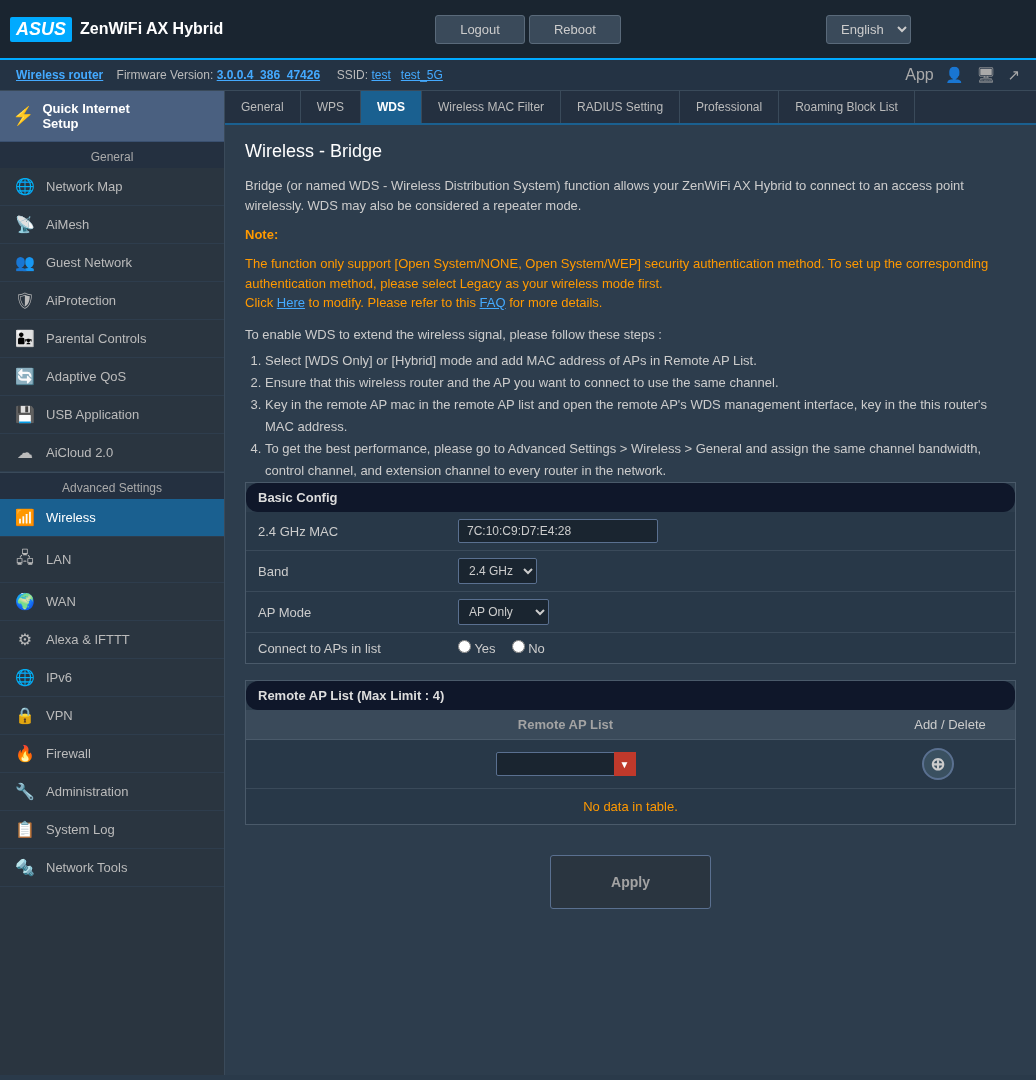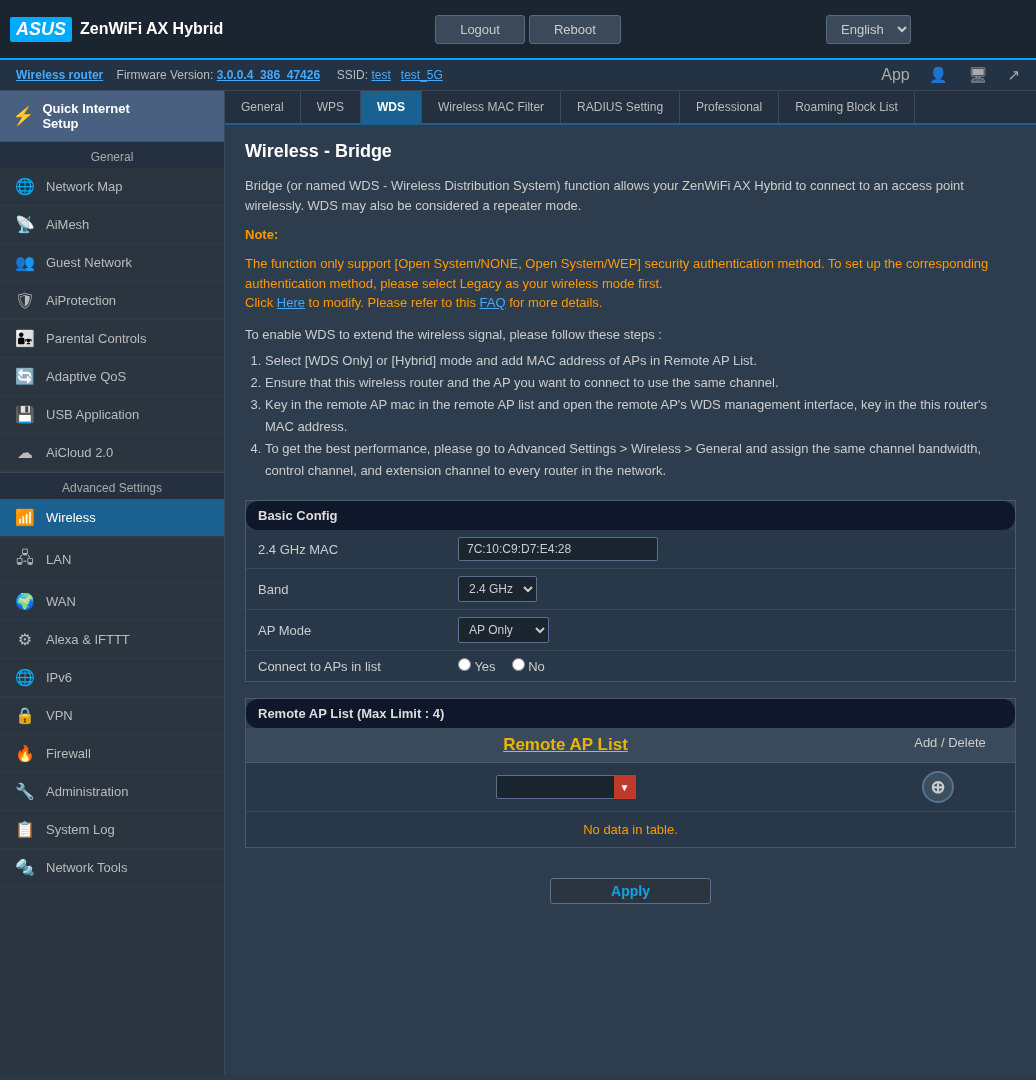--- a/index.html
+++ b/index.html
@@ -76,21 +76,21 @@
       background: #243344;
       padding: 6px 16px;
       display: flex;
       justify-content: space-between;
       align-items: center;
       border-bottom: 1px solid #3a4a5a;
       font-size: 12px;
     }
     .status-left { color: #bbb; }
     .status-left a { color: #4af; text-decoration: underline; }
-    .status-right { display: flex; gap: 20px; color: #aaa; }
+    .status-right { display: flex; gap: 12px; color: #aaa; }
     .status-icon { cursor: pointer; font-size: 15px; }
 
     
     .main-layout {
       display: flex;
       height: calc(1080px - 60px - 36px);
     }
 
     
     .sidebar {
@@ -165,21 +165,21 @@
     }
     .tab.active { background: #1a6090; color: #fff; font-weight: bold; }
 
     
     .page-content {
       padding: 16px 20px;
     }
     .page-title {
       color: #fff;
       font-size: 18px;
-      font-weight: bold;
+      font-weight: normal;
       margin-bottom: 14px;
     }
     .description {
       color: #ccc;
       line-height: 1.5;
       margin-bottom: 12px;
     }
     .note-label {
       color: #f90;
       font-weight: bold;
@@ -189,21 +189,20 @@
       color: #f90;
       line-height: 1.5;
       margin-bottom: 14px;
     }
     .note-text a { color: #4af; text-decoration: underline; cursor: pointer; }
     .steps-intro { color: #ccc; margin-bottom: 8px; }
     .steps-list {
       color: #ccc;
       padding-left: 20px;
       line-height: 1.7;
-      margin-bottom: 18px;
     }
 
     
     .section-box {
       border: 1px solid #4a5a6a;
       margin-bottom: 16px;
     }
     .section-header {
       background: #0f172a;
       padding: 7px 12px;
@@ -248,21 +247,21 @@
     .radio-group { display: flex; gap: 16px; align-items: center; color: #ccc; }
     .radio-group input { cursor: pointer; accent-color: #4af; }
 
     
     .table-section { background: #283848; }
     .table-header-row {
       display: flex;
       background: #3a4a5a;
       border-bottom: 1px solid #4a5a6a;
     }
-    .th-ap { flex: 1; padding: 7px 12px; color: #eab308; font-size: 17px; font-weight: bold; text-align: center; text-decoration: underline; }
+    .th-ap { flex: 1; padding: 7px 12px; color: #a3a3a3; font-size: 13px; font-weight: bold; text-align: center; }
     .th-add { width: 130px; padding: 7px 12px; color: #ccc; font-size: 13px; font-weight: normal; text-align: center; }
     .table-input-row {
       display: flex;
       align-items: center;
       padding: 8px 12px;
       border-bottom: 1px solid #3a4a5a;
     }
     .ap-input-container { flex: 1; display: flex; justify-content: center; }
     .ap-dropdown-wrap {
       position: relative;
@@ -315,22 +314,22 @@
     }
 
     
     .apply-area {
       text-align: center;
       padding: 14px 0 20px;
     }
     .apply-btn {
       background: #2a3540;
       border: 1px solid #5a7090;
-      color: #0ea5e9;
-      padding: 4px 60px;
+      color: #a3a3a3;
+      padding: 18px 60px;
       font-size: 14px;
       font-weight: bold;
       cursor: pointer;
       border-radius: 3px;
     }
   </style>
 </head>
 <body>
 
 <div class="header">

